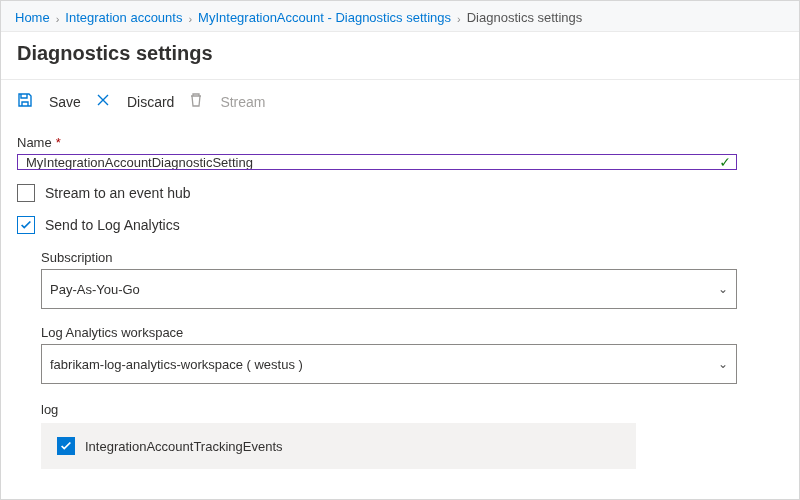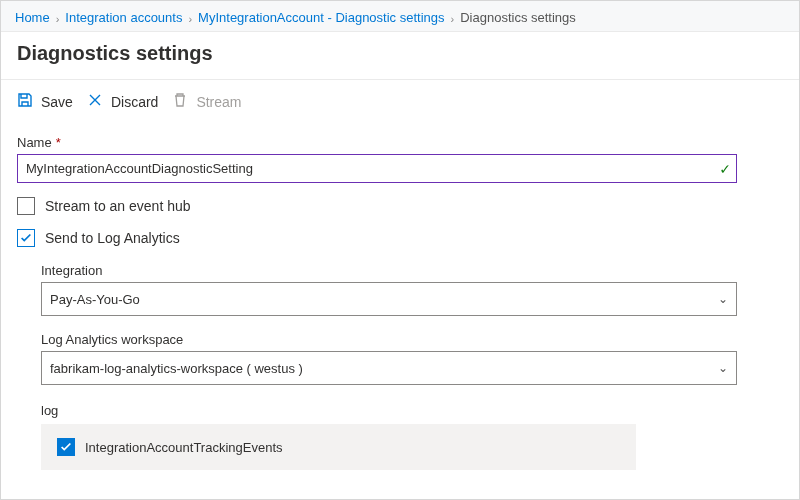--- a/index.html
+++ b/index.html
@@ -33,39 +33,39 @@
     }
     .toolbar {
       display: flex;
       align-items: center;
       gap: 14px;
       padding: 12px 16px;
     }
     .tbtn {
       display: inline-flex;
       align-items: center;
-      gap: 8px;
+      gap: 16px;
       cursor: pointer;
       color: #323130;
       font-size: 14px;
     }
     .tbtn.disabled { color: #a19f9d; cursor: default; }
     .tbtn svg { width: 16px; height: 16px; }
     .form { padding: 4px 16px 10px 16px; }
     .field-label {
       font-size: 13px;
       margin: 8px 0 4px 0;
       display: flex;
       align-items: center;
       gap: 4px;
     }
     .req { color: #a80000; }
     .text-input {
       width: 720px;
-      height: 29px;
+      height: 16px;
       border: 1px solid #6b2fb3;
       padding: 0 28px 0 8px;
       font-size: 13px;
       color: #323130;
       outline: none;
     }
     .input-wrap { position: relative; width: 720px; }
     .input-check {
       position: absolute;
       right: 6px; top: 50%;
@@ -88,26 +88,26 @@
       display: inline-flex;
       align-items: center;
       justify-content: center;
     }
     .cbox.checked { border-color: #0078d4; }
     .cbox.checked svg { display: block; }
     .cbox svg { display: none; width: 14px; height: 14px; }
     .sub-section { margin: 16px 0 0 24px; }
     .select {
       width: 696px;
-      height: 28px;
+      height: 40px;
       border: 1px solid #8a8886;
       display: flex;
       align-items: center;
       justify-content: space-between;
-      padding: 16px 8px;
+      padding: 4px 8px;
       font-size: 13px;
       cursor: pointer;
       background: #fff;
     }
     .select .chev { font-size: 12px; color: #555; }
     .log-section { margin: 18px 0 0 24px; }
     .log-box {
       width: 595px;
       background: #f3f2f1;
       padding: 14px 16px;
@@ -124,21 +124,21 @@
     .cbox.filled svg path { stroke: #fff; }
   </style>
 </head>
 <body>
 
 <div class="breadcrumb">
   <a>Home</a>
   <span class="sep">›</span>
   <a>Integration accounts</a>
   <span class="sep">›</span>
-  <a>MyIntegrationAccount - Diagnostic settings</a>
+  <a>MyIntegrationAccount - Diagnostics settings</a>
   <span class="sep">›</span>
   <span class="current">Diagnostics settings</span>
 </div>
 
 <h1 class="page-title">Diagnostics settings</h1>
 
 <div class="toolbar">
   <div class="tbtn">
     <span>
       <svg viewBox="0 0 16 16">
@@ -187,21 +187,21 @@
   <label class="checkbox-row">
     <span class="cbox checked">
       <svg viewBox="0 0 16 16">
           <path fill="none" stroke="#0078d4" stroke-width="2" d="M3 8l3 3 7-7"></path>
         </svg>
     </span>
     <span>Send to Log Analytics</span>
   </label>
 
   <div class="sub-section">
-    <div class="field-label">Integration</div>
+    <div class="field-label">Subscription</div>
     <div class="select">
       <span>Pay-As-You-Go</span>
       <span class="chev">⌄</span>
     </div>
   </div>
 
   <div class="sub-section">
     <div class="field-label">Log Analytics workspace</div>
     <div class="select">
       <span>fabrikam-log-analytics-workspace ( westus )</span>

